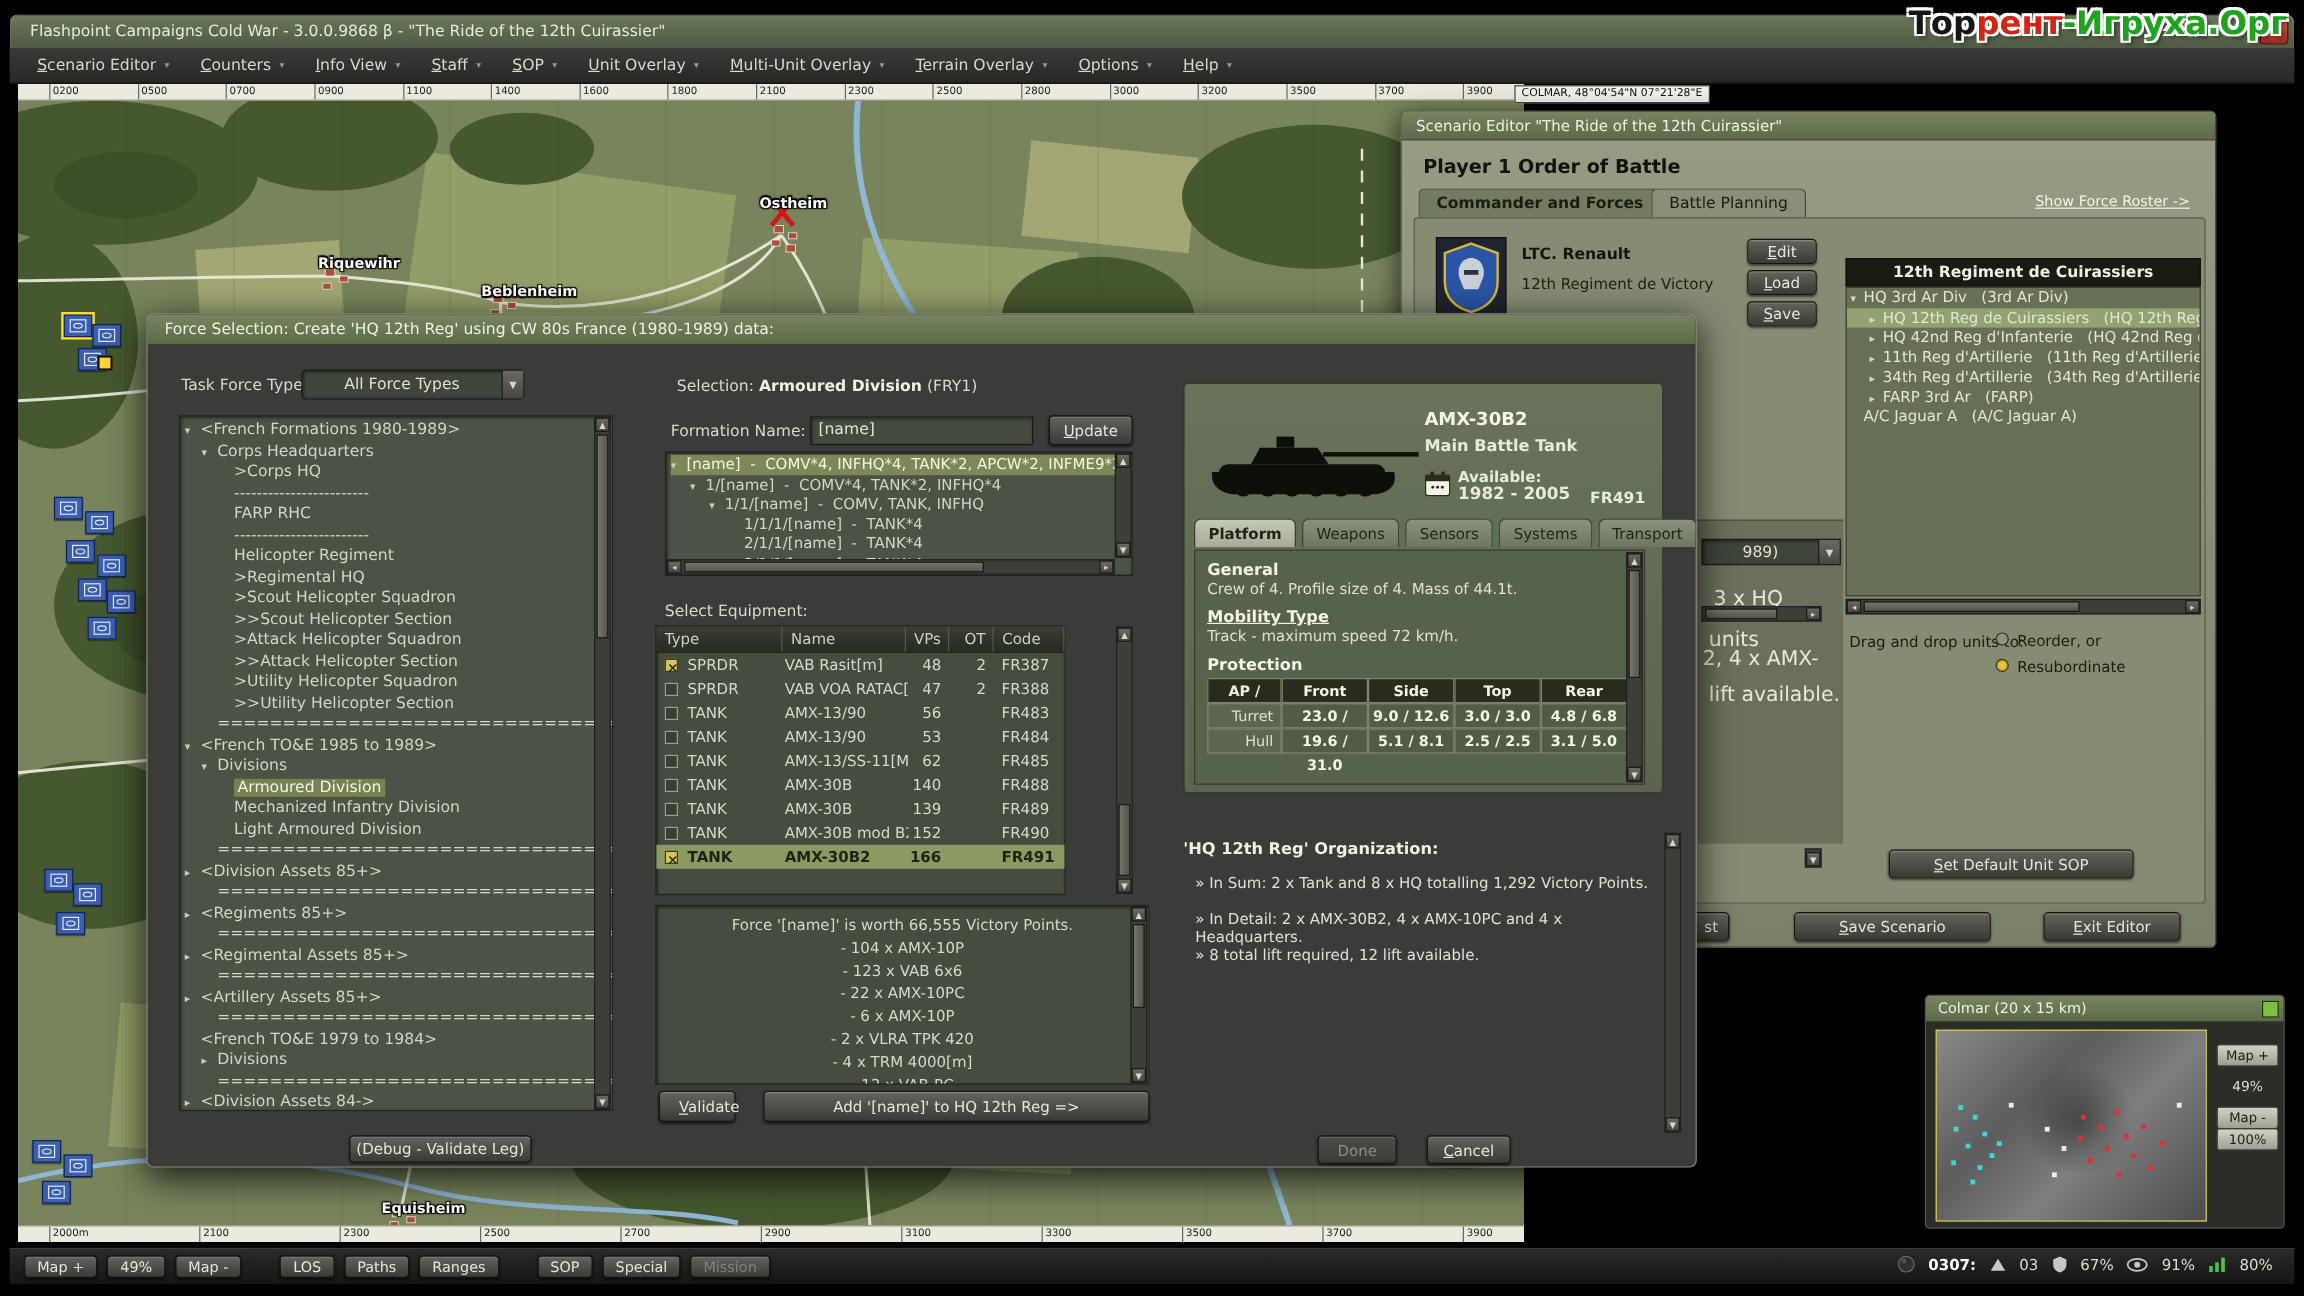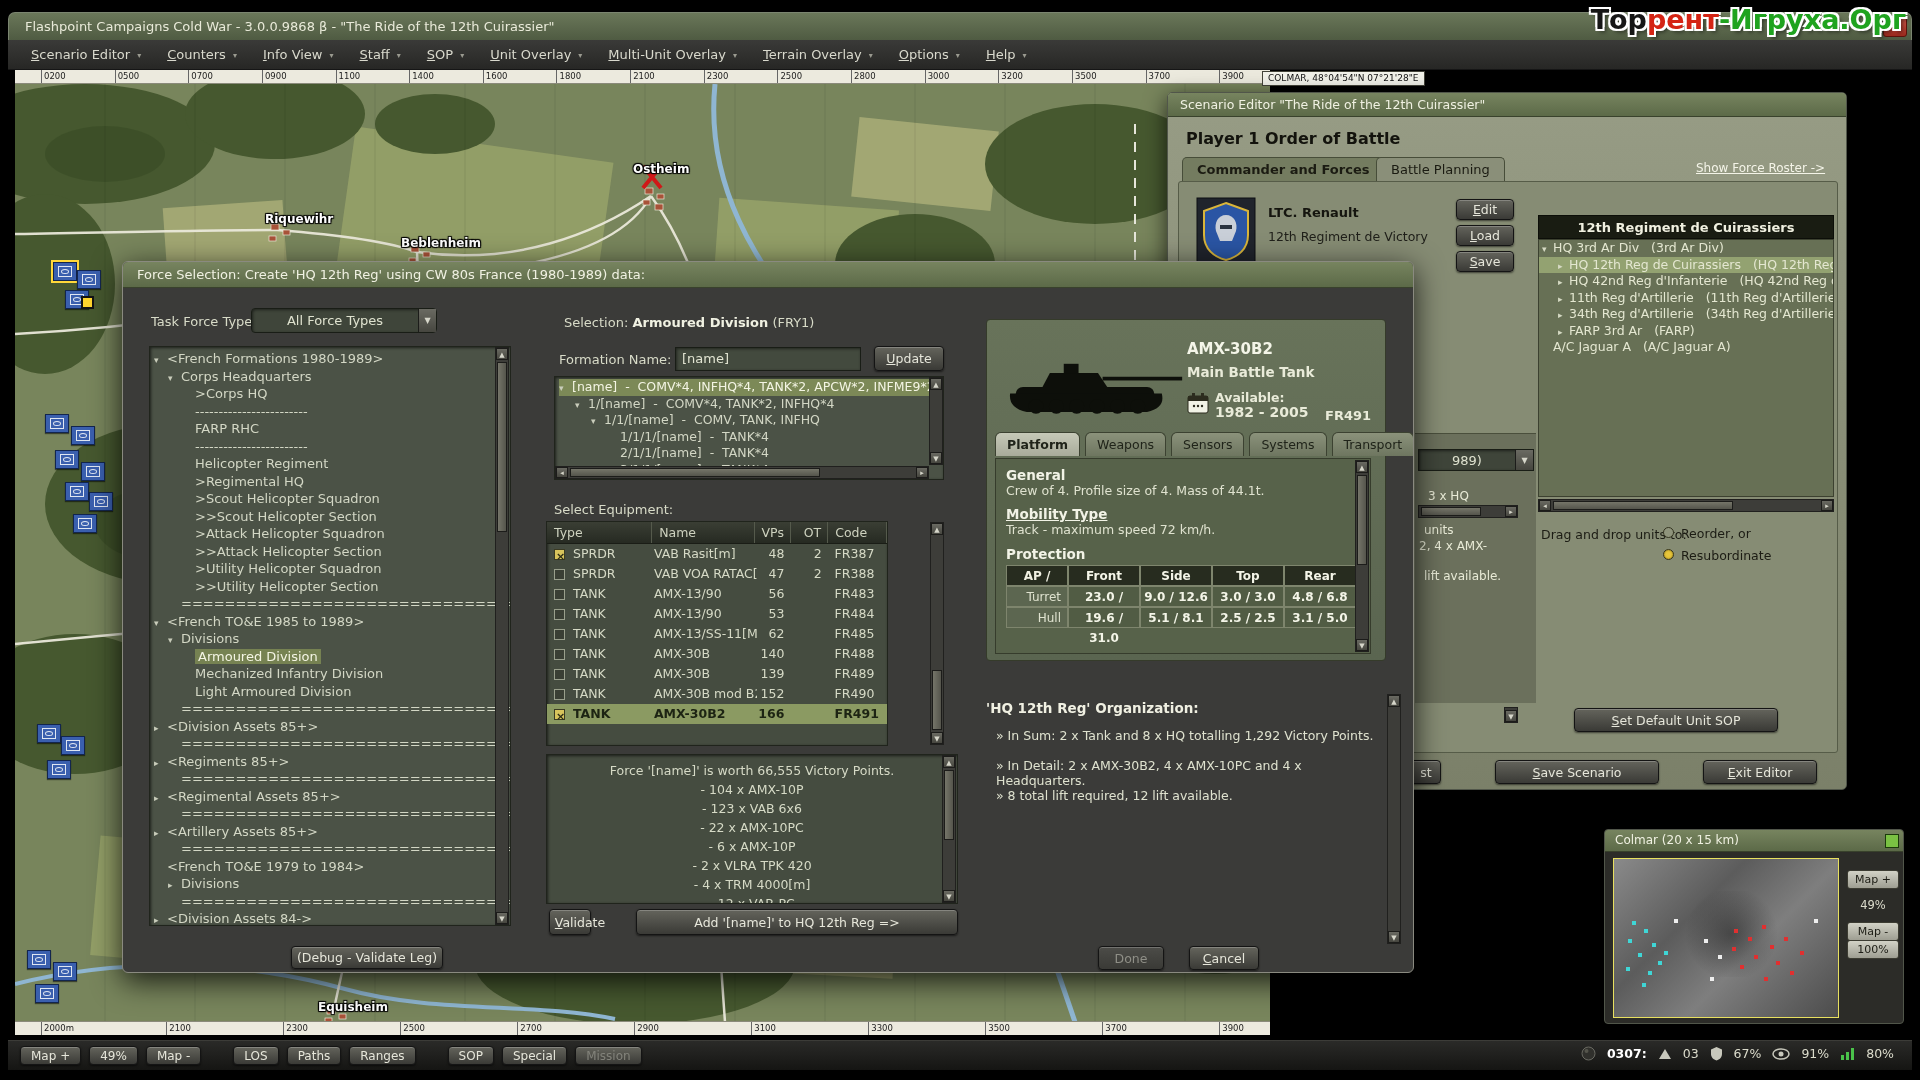--- a/index.html
+++ b/index.html
@@ -144,21 +144,21 @@
   .cmd-name{position:absolute;font-size:13px;font-weight:bold;color:#15150f;}
   .cmd-unit{position:absolute;font-size:12.5px;color:#20201a;white-space:nowrap;overflow:hidden;width:185px;}
   .oob-head{position:absolute;background:#191c12;color:#f0f0e0;font-weight:bold;font-size:13px;
     text-align:center;line-height:24px;border:1px solid #0c0e08;}
   .oob{position:absolute;background:#677055;border:1px solid #3c4130;overflow:hidden;}
   .oitem{height:16.5px;line-height:16.5px;font-size:12.5px;color:#e4e7d1;white-space:pre;overflow:hidden;}
   .oitem .chev{display:inline-block;width:14px;color:#d6dac4;font-size:9px;padding-left:3px;}
   .oitem.o1{padding-left:16px;}
   .oitem.sel{background:#93a271;}
   .hiddenpanel{position:absolute;background:#6b705c;border-top:1px solid #4a4f3c;}
-  .frag{position:absolute;font-size:12px;color:#e8ead6;white-space:nowrap;}
+  .frag{position:absolute;font-size:17px;color:#e8ead6;white-space:nowrap;}
   .rp-label{position:absolute;font-size:12.5px;color:#1c1c14;}
   .radio{position:absolute;width:11px;height:11px;border-radius:50%;border:1px solid #33331f;background:#8f947c;}
   .radio.on{background:#e7c63b;box-shadow:inset 0 0 2px #7c660e;}
 
   
   .minimap{left:1604px;top:829px;width:300px;height:195px;background:#2c2c28;border:1px solid #51564a;
     border-radius:4px;overflow:hidden;}
   .mm-title{position:absolute;left:0;top:0;width:100%;height:22px;font-size:12px;padding:3px 0 0 10px;}
   .mm-icon{position:absolute;left:280px;top:4px;width:14px;height:14px;background:#7ac143;border:1px solid #1c3a0c;}
   .mm-img{position:absolute;left:8px;top:28px;width:226px;height:160px;border:1px solid #e8e060;
@@ -664,21 +664,21 @@
           <div class="sumitem">4 x TRM 4000[m]</div>
           <div class="sumitem">12 x VAB-PC</div>
         </div>
     </div>
     <div class="vscroll" style="left:819px;top:493px;height:148px;">
       <span class="up">▲</span>
         <span class="dn">▼</span>
       <span class="thumb" style="top:14px;height:70px;"></span>
     </div>
 
-    <div class="abs btn" style="left:426px;top:647px;width:42px;height:26px;padding-left:20px;">
+    <div class="abs btn" style="left:426px;top:647px;width:64px;height:26px;padding-left:20px;">
         <span class="fl">Validate</span>
       </div>
     <div class="abs btn" style="left:513px;top:647px;width:322px;height:26px;">
         <span>Add '[name]' to HQ 12th Reg  =&gt;</span>
       </div>
 
     <div class="abs unitpanel" style="left:863px;top:57px;width:400px;height:342px;">
       <svg class="abs" style="left:12px;top:16px;" width="185" height="88" viewBox="0 0 200 95">
         <g fill="#0d0f0a">
           <rect x="18" y="55" width="150" height="18" rx="8"></rect>

